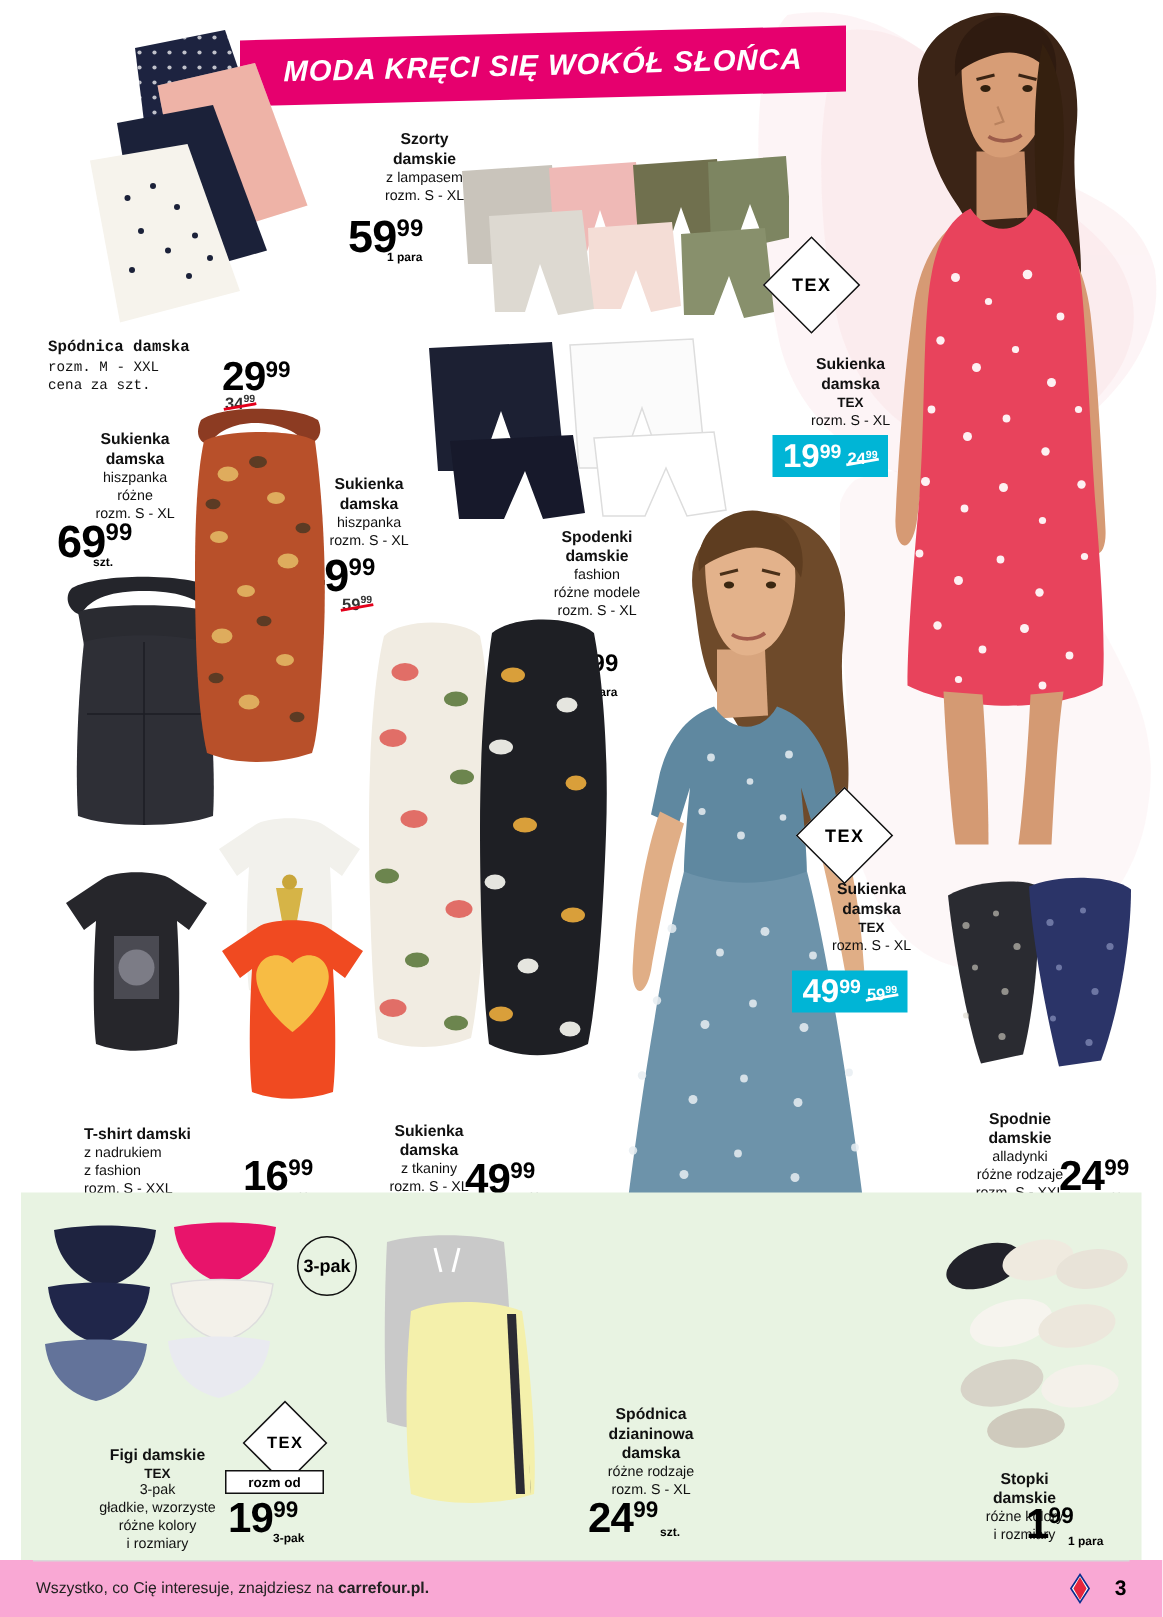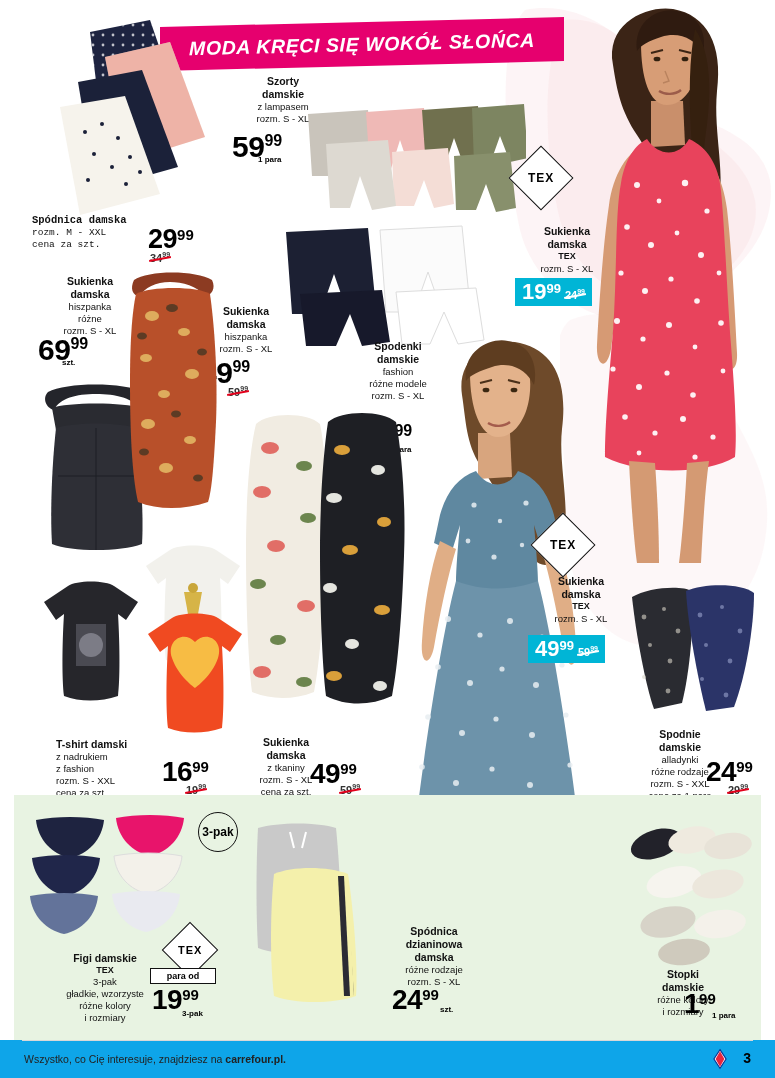--- a/index.html
+++ b/index.html
@@ -7,21 +7,21 @@
   body {
     width: 775px; height: 1078px;
     position: relative;
     background: #ffffff;
     font-family: "Liberation Sans", sans-serif;
     overflow: hidden;
   }
   .page { position:absolute; inset:0; }
 
   
-  .abs { position:absolute; }
+  .abs { position:absolute;margin-top:12px; }
   .bold { font-weight:bold; }
   .ctr { text-align:center; }
 
   
   .price { font-weight:bold; color:#000; line-height:1; display:flex; align-items:flex-start; }
   .price .int { font-size:27px; letter-spacing:-0.5px; }
   .price .dec { font-size:15px; margin-top:1px; }
   .old { font-size:11px; color:#333; font-weight:bold; position:relative; display:inline-block; }
   .old:after{ content:""; position:absolute; left:-1px; right:-1px; top:52%; height:1.6px; background:#e3001b; transform:rotate(-10deg); }
   .old sup { font-size:7px; }
@@ -70,21 +70,21 @@
   .pak {
     width:40px;height:40px;border-radius:50%;border:1.5px solid #111;
     display:flex;align-items:center;justify-content:center;font-weight:bold;font-size:12px;background:#e8f3e2;
   }
   .cenaod {
     background:#fff;border:1px solid #111;font-size:9px;font-weight:bold;
     padding:2px 8px; text-align:center;
   }
 
   
-  .footer { position:absolute; left:0; bottom:0; width:775px; height:38px; background:#0ea5e9; }
+  .footer { position:absolute; left:0; bottom:0; width:775px; height:38px; background:#f9a8d4; }
   .footer .line { position:absolute; left:22px; right:22px; top:0; height:1px; background:#d8d8d8; }
   .footer .txt { position:absolute; left:24px; top:13px; font-size:10.5px; color:#222; }
   .footer .txt b { font-weight:bold; }
   .footer .pg { position:absolute; right:24px; top:10px; font-size:14px; font-weight:bold; }
   .carrefour-logo { position:absolute; right:44px; top:8px; width:22px; height:22px; }
 
   
   .g { position:absolute; }
 
   
@@ -551,21 +551,21 @@
 
   <div class="abs" style="left:50px;top:952px;width:110px;">
     <div class="label ctr"><span class="t">Figi damskie</span></div>
     <div class="label ctr bold" style="font-size:9px;">TEX</div>
     <div class="label ctr">3-pak</div>
     <div class="label ctr">gładkie, wzorzyste</div>
     <div class="label ctr">różne kolory</div>
     <div class="label ctr">i rozmiary</div>
   </div>
 
-  <div class="abs cenaod" style="left:150px;top:968px;width:66px;">para od</div>
+  <div class="abs cenaod" style="left:150px;top:968px;width:66px;">rozm od</div>
   <div class="abs price" style="left:152px;top:986px;">
     <span class="int" style="font-size:28px;">19</span>
     <span class="dec" style="font-size:15px;">99</span>
   </div>
   <div class="abs" style="left:182px;top:1009px;font-size:8px;font-weight:bold;">3-pak</div>
 
   <svg class="g" style="left:244px;top:818px;width:130px;height:190px;" viewBox="0 0 130 190">
     <path d="M14,10 C34,4 74,4 92,10 C96,50 98,100 96,130 C74,138 36,138 14,130 C12,98 12,48 14,10Z" fill="#c9c9c9"></path>
     <path d="M46,14 L50,30 M62,14 L58,30" stroke="#fff" stroke-width="2" fill="none"></path>
     <path d="M30,56 C48,48 84,48 104,56 C110,96 114,150 112,178 C88,186 52,186 30,178 C26,146 26,94 30,56Z" fill="#f4f0ab"></path>

